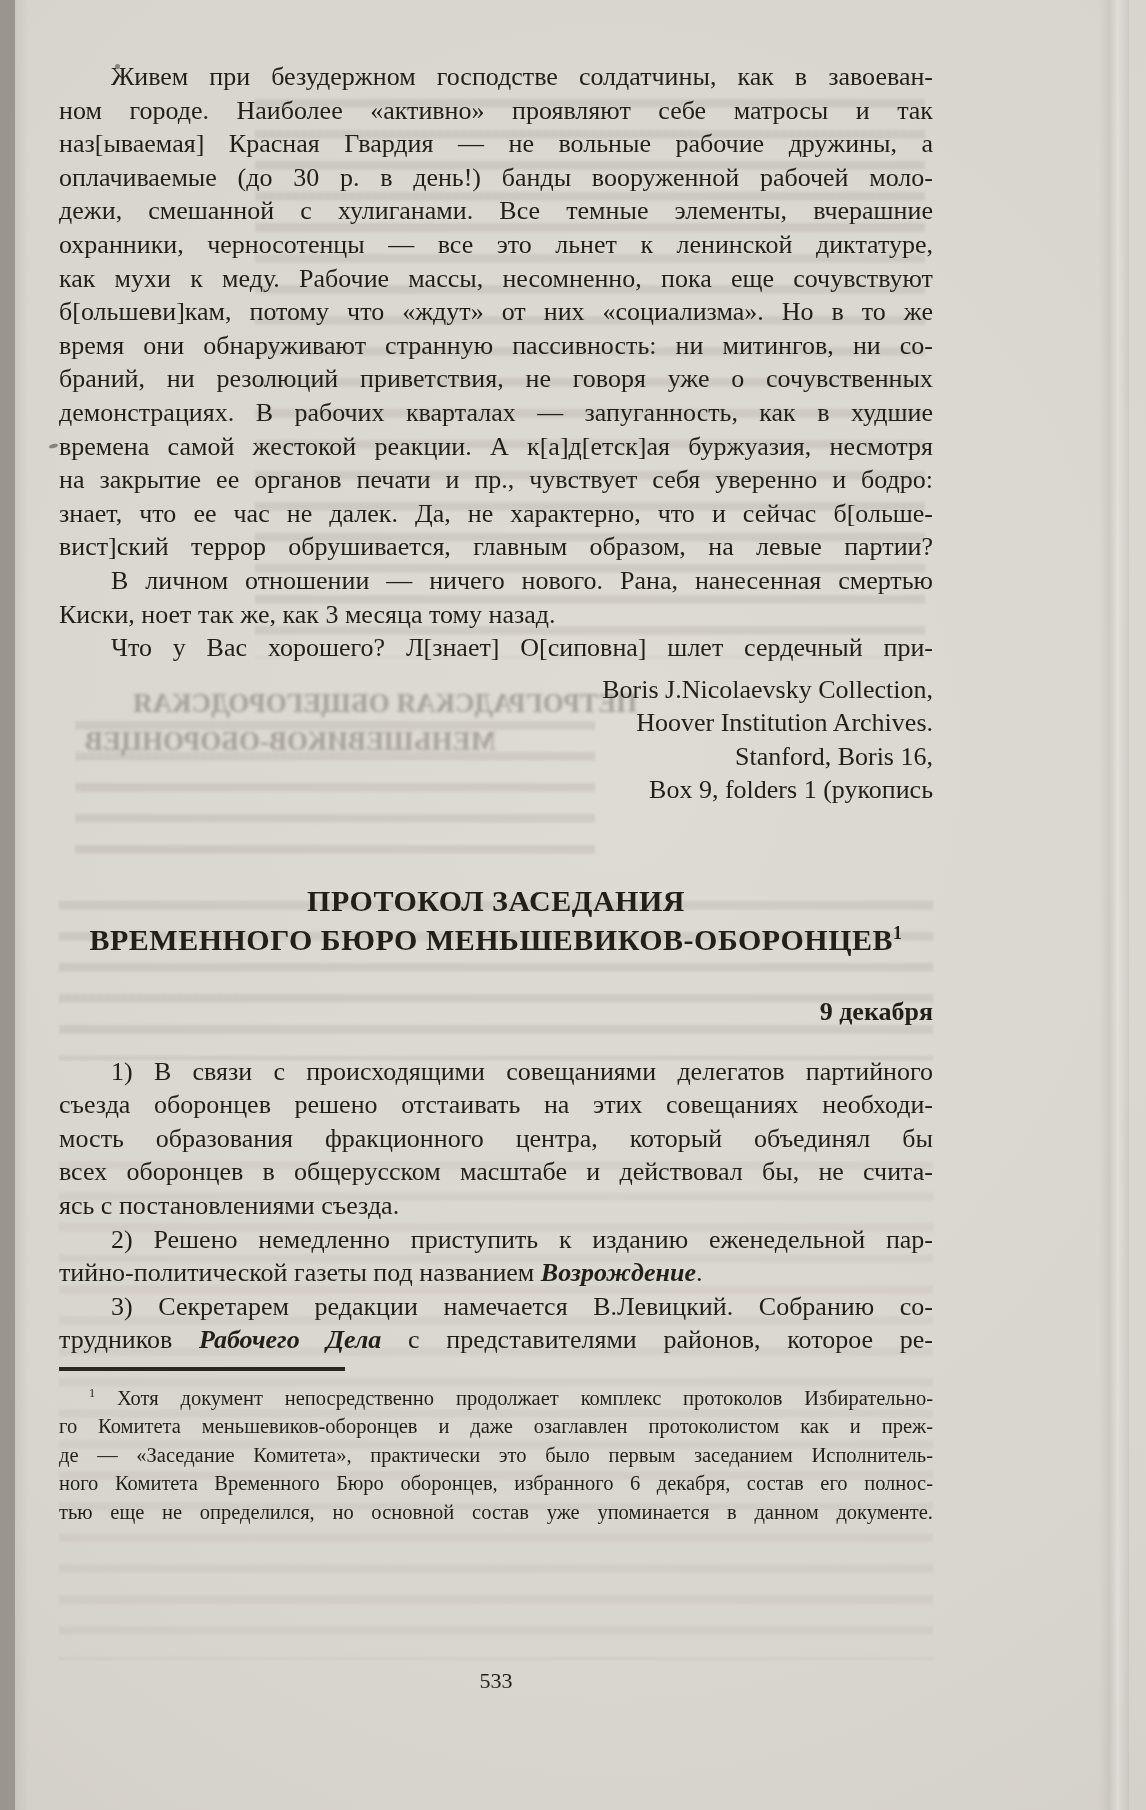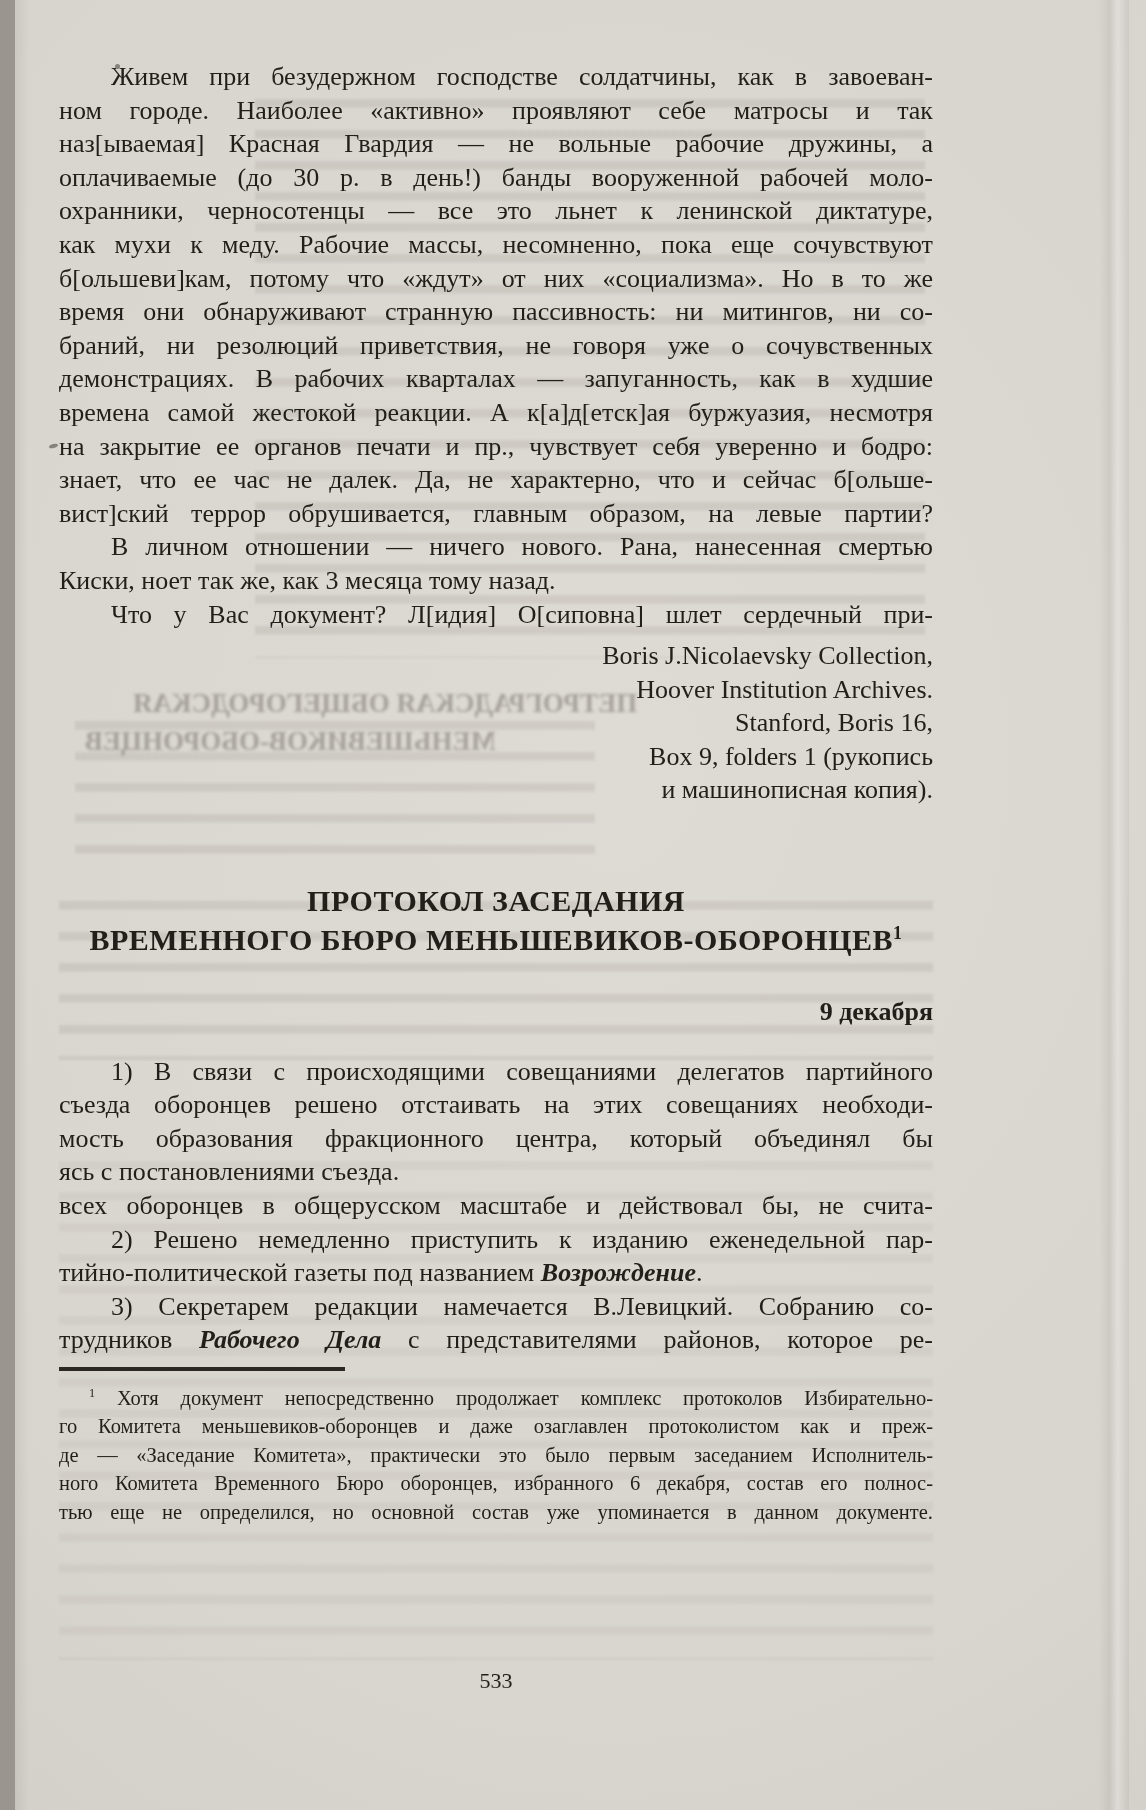--- a/index.html
+++ b/index.html
@@ -54,56 +54,56 @@
   <div class="speck sp2"></div>
   <div class="crease"></div>
   <div class="edge-left"></div>
 
   <div class="column">
     <div class="letter">
         <div class="tline ind"><span>Живем при безудержном господстве солдатчины, как в завоеван-</span></div>
         <div class="tline"><span>ном городе. Наиболее «активно» проявляют себе матросы и так</span></div>
         <div class="tline"><span>наз[ываемая] Красная Гвардия — не вольные рабочие дружины, а</span></div>
         <div class="tline"><span>оплачиваемые (до 30 р. в день!) банды вооруженной рабочей моло-</span></div>
+        <div class="tline"><span>дежи, смешанной с хулиганами. Все темные элементы, вчерашние</span></div>
         <div class="tline"><span>охранники, черносотенцы — все это льнет к ленинской диктатуре,</span></div>
         <div class="tline"><span>как мухи к меду. Рабочие массы, несомненно, пока еще сочувствуют</span></div>
         <div class="tline"><span>б[ольшеви]кам, потому что «ждут» от них «социализма». Но в то же</span></div>
         <div class="tline"><span>время они обнаруживают странную пассивность: ни митингов, ни со-</span></div>
         <div class="tline"><span>браний, ни резолюций приветствия, не говоря уже о сочувственных</span></div>
         <div class="tline"><span>демонстрациях. В рабочих кварталах — запуганность, как в худшие</span></div>
         <div class="tline"><span>времена самой жестокой реакции. А к[а]д[етск]ая буржуазия, несмотря</span></div>
         <div class="tline"><span>на закрытие ее органов печати и пр., чувствует себя уверенно и бодро:</span></div>
         <div class="tline"><span>знает, что ее час не далек. Да, не характерно, что и сейчас б[ольше-</span></div>
         <div class="tline"><span>вист]ский террор обрушивается, главным образом, на левые партии?</span></div>
         <div class="tline ind"><span>В личном отношении — ничего нового. Рана, нанесенная смертью</span></div>
         <div class="tline end"><span>Киски, ноет так же, как 3 месяца тому назад.</span></div>
-        <div class="tline ind"><span>Что у Вас документ? Л[идия] О[сиповна] шлет сердечный при-</span></div>
+        <div class="tline ind"><span>Что у Вас хорошего? Л[знает] О[сиповна] шлет сердечный при-</span></div>
       </div>
 
     <div class="attribution">
         <div class="tline"><span>Boris J.Nicolaevsky Collection,</span></div>
         <div class="tline"><span>Hoover Institution Archives.</span></div>
         <div class="tline"><span>Stanford, Boris 16,</span></div>
         <div class="tline"><span>Box 9, folders 1 (рукопись</span></div>
-        <div class="tline"><span>и машинописная копия).</span></div>
       </div>
 
     <div class="heading">
         <div class="tline"><span>ПРОТОКОЛ ЗАСЕДАНИЯ</span></div>
         <div class="tline"><span>ВРЕМЕННОГО БЮРО МЕНЬШЕВИКОВ-ОБОРОНЦЕВ</span><span class="sup">1</span></div>
       </div>
 
     <div class="date-line">9 декабря</div>
 
     <div class="items">
         <div class="tline ind"><span>1) В связи с происходящими совещаниями делегатов партийного</span></div>
         <div class="tline"><span>съезда оборонцев решено отстаивать на этих совещаниях необходи-</span></div>
         <div class="tline"><span>мость образования фракционного центра, который объединял бы</span></div>
+        <div class="tline"><span>всех оборонцев в общерусском масштабе и действовал бы, не счита-</span></div>
         <div class="tline end"><span>ясь с постановлениями съезда.</span></div>
-        <div class="tline"><span>всех оборонцев в общерусском масштабе и действовал бы, не счита-</span></div>
         <div class="tline ind"><span>2) Решено немедленно приступить к изданию еженедельной пар-</span></div>
         <div class="tline end"><span>тийно-политической газеты под названием </span><span class="bi">Возрождение</span><span>.</span></div>
         <div class="tline ind"><span>3) Секретарем редакции намечается В.Левицкий. Собранию со-</span></div>
         <div class="tline"><span>трудников </span><span class="bi">Рабочего Дела</span><span> с представителями районов, которое ре-</span></div>
       </div>
 
     <div class="rule"></div>
 
     <div class="footnote">
         <div class="tline ind"><span class="sup">1</span><span> Хотя документ непосредственно продолжает комплекс протоколов Избирательно-</span></div>

